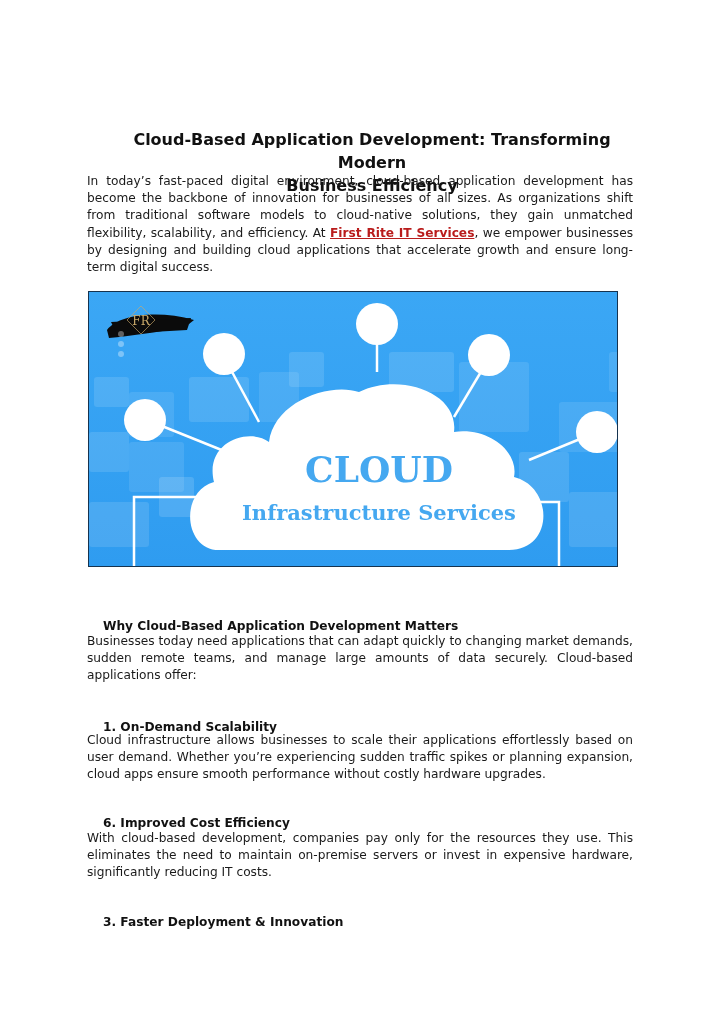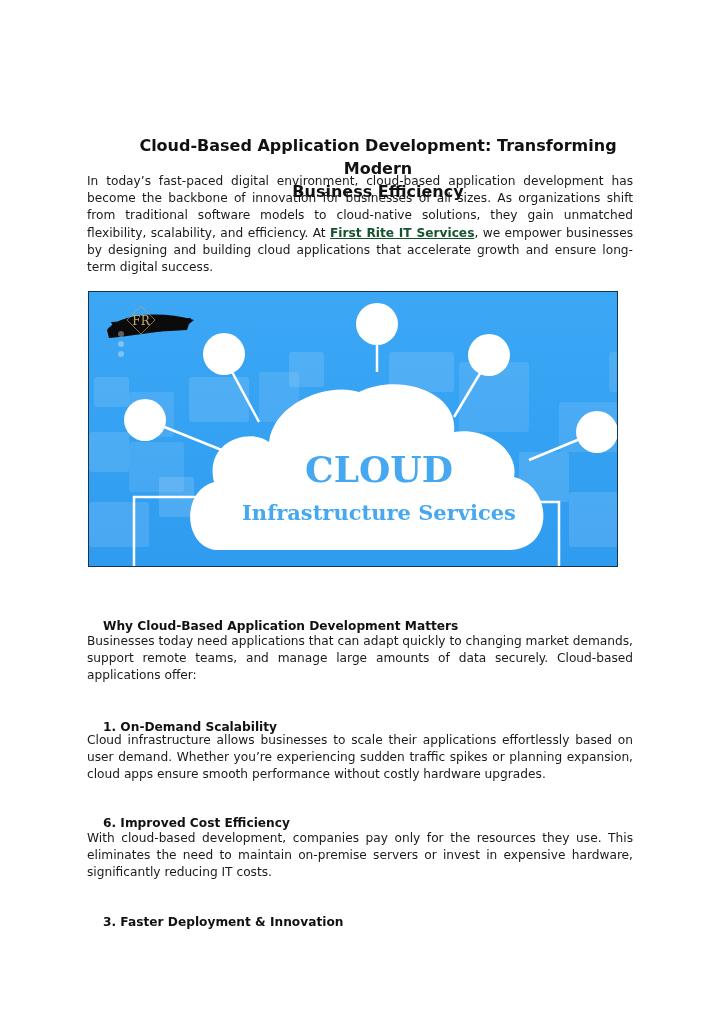--- a/index.html
+++ b/index.html
@@ -1,42 +1,42 @@
 <!DOCTYPE html>
 <html><head>
 <meta charset="utf-8">
 <style>
   html, body { margin: 0; padding: 0; background: #ffffff; }
   body { width: 720px; height: 1017px; position: relative; overflow: hidden;
          font-family: "DejaVu Sans", sans-serif; color: #111; }
   .page { position: absolute; left: 87px; top: 0; width: 546px; }
   .title { position: absolute; left: 0; top: 116px; width: 546px; text-align: center;
-           font-weight: bold; font-size: 16px; line-height: 23px; color: #111; margin: 18px; }
+           font-weight: bold; font-size: 16px; line-height: 23px; color: #111; margin: 12px; }
   .para { position: absolute; left: 0; width: 546px; font-size: 12.2px; line-height: 17.2px;
           text-align: justify; margin: 0; color: #1a1a1a; }
-  .para a { color: #14532d; font-weight: bold; text-decoration: underline; }
+  .para a { color: #b91c1c; font-weight: bold; text-decoration: underline; }
   .heading { position: absolute; left: 0; font-size: 12.2px; font-weight: bold; margin: 16px; color: #111; }
   .banner { position: absolute; left: 88px; top: 291px; width: 530px; height: 276px;
             border: 1.5px solid #16334f; box-sizing: border-box; overflow: hidden; background: #c2410c; }
   .banner svg { display: block; }
 </style>
 </head>
 <body>
 
 <div class="page">
   <h1 class="title">
     <span>Cloud-Based Application Development: Transforming Modern</span><br>
     <span>Business Efficiency</span>
   </h1>
 
   <p class="para" style="top:173px"><span>In today’s fast-paced digital environment, cloud-based application development has become the backbone of innovation for businesses of all sizes. As organizations shift from traditional software models to cloud-native solutions, they gain unmatched flexibility, scalability, and efficiency. At </span><a href="#">First Rite IT Services</a><span>, we empower businesses by designing and building cloud applications that accelerate growth and ensure long-term digital success.</span></p>
 
   <h2 class="heading" style="top:603px">Why Cloud-Based Application Development Matters</h2>
 
-  <p class="para" style="top:633px">Businesses today need applications that can adapt quickly to changing market demands, support remote teams, and manage large amounts of data securely. Cloud-based applications offer:</p>
+  <p class="para" style="top:633px">Businesses today need applications that can adapt quickly to changing market demands, sudden remote teams, and manage large amounts of data securely. Cloud-based applications offer:</p>
 
   <h3 class="heading" style="top:704px">1. On-Demand Scalability</h3>
   <p class="para" style="top:732px">Cloud infrastructure allows businesses to scale their applications effortlessly based on user demand. Whether you’re experiencing sudden traffic spikes or planning expansion, cloud apps ensure smooth performance without costly hardware upgrades.</p>
 
   <h3 class="heading" style="top:800px">6. Improved Cost Efficiency</h3>
   <p class="para" style="top:830px">With cloud-based development, companies pay only for the resources they use. This eliminates the need to maintain on-premise servers or invest in expensive hardware, significantly reducing IT costs.</p>
 
   <h3 class="heading" style="top:899px">3. Faster Deployment &amp; Innovation</h3>
 </div>
 

